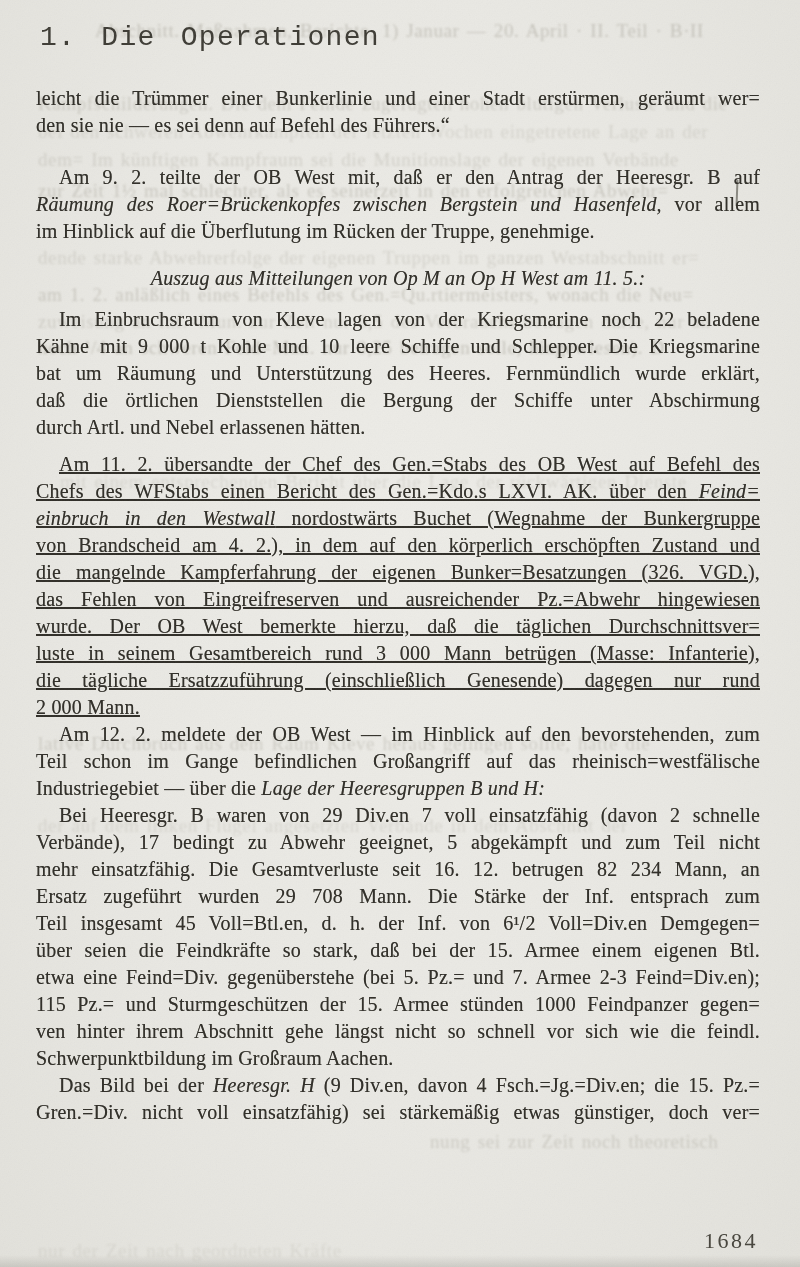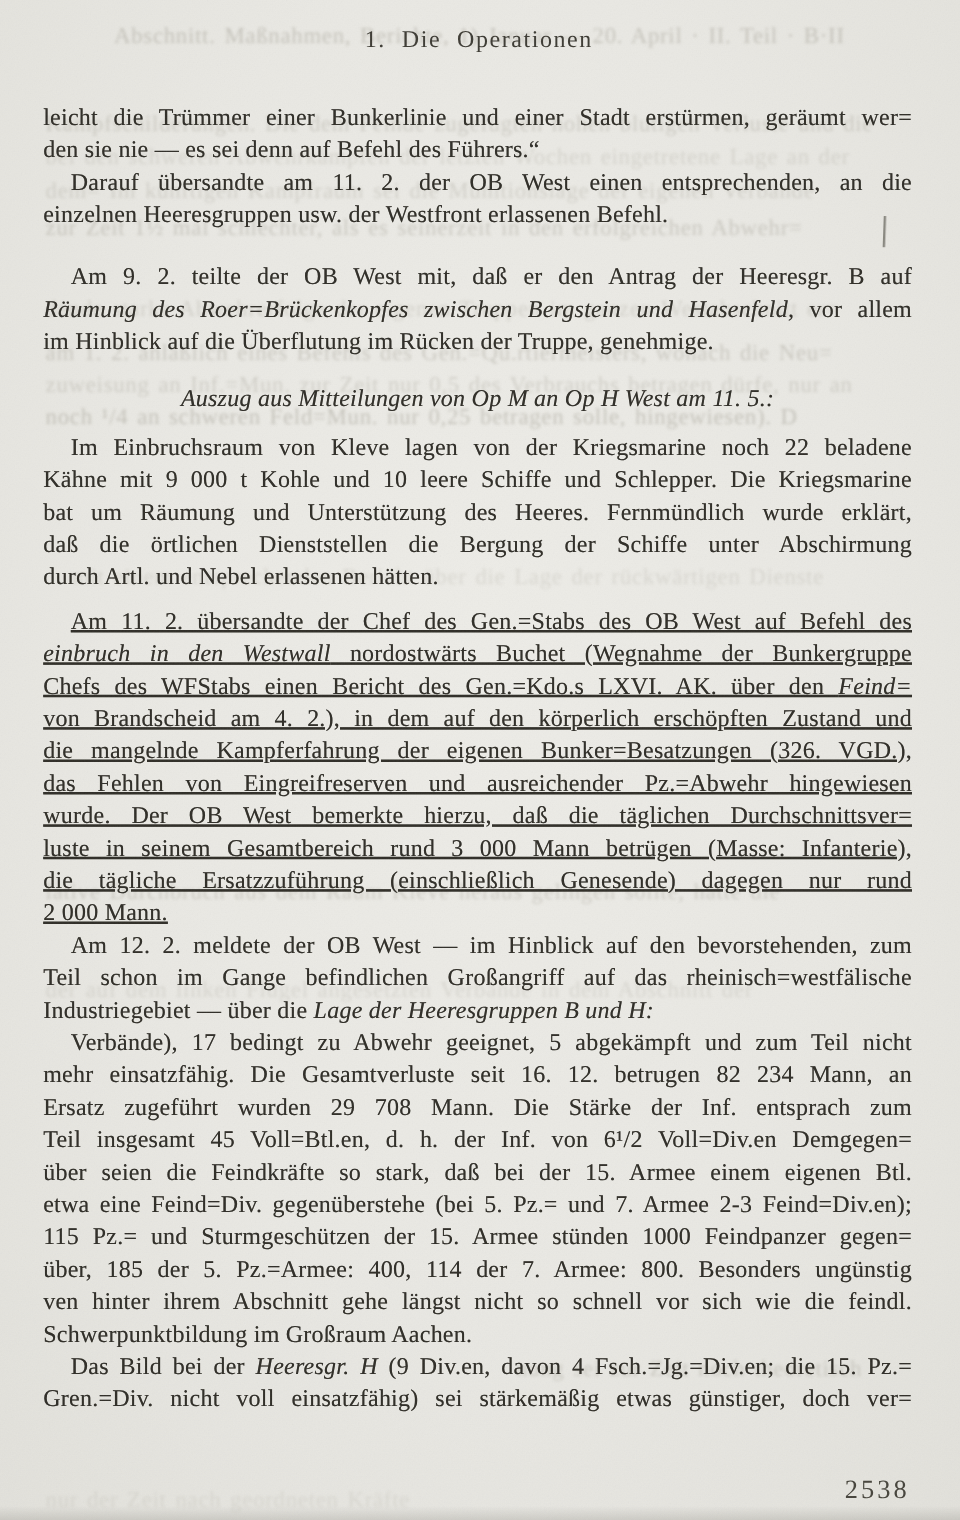--- a/index.html
+++ b/index.html
@@ -11,22 +11,22 @@
   .page{
     position:absolute;inset:0;
     background:radial-gradient(ellipse at 50% 42%, #edece7 0%, #e9e8e3 55%, #e2e1db 100%);
   }
   .page::after{
     content:'';position:absolute;left:0;right:0;bottom:0;height:12px;pointer-events:none;
     background:linear-gradient(to bottom, rgba(115,112,104,0), rgba(115,112,104,0.22));
   }
   .running-header{
     position:absolute;top:22px;left:40px;width:718px;
-    text-align:center;font-size:20px;color:#3d3b34;
-    letter-spacing:1.3px;word-spacing:7px;
+    text-align:left;font-size:28px;color:#3d3b34;
+    letter-spacing:1.3px;word-spacing:7px;font-family:Liberation Mono, monospace;
   }
   .text-block{
     position:absolute;top:85px;left:36px;width:724px;
     font-size:20px;line-height:27px;color:#2f2d27;
     letter-spacing:0.2px;
     text-shadow:0 0 0.5px rgba(47,45,39,0.55);
   }
   .para{margin:0;}
   .line{text-align:justify;text-align-last:justify;}
   .line.left{text-align-last:left;}
@@ -75,75 +75,71 @@
 
   <div class="stray-mark"></div>
 
   <div class="running-header">1. Die Operationen</div>
 
   <div class="text-block" id="text-block">
       <div class="para" style="margin-top: 0px;">
         <div class="line"><span>leicht die Trümmer einer Bunkerlinie und einer Stadt erstürmen, geräumt wer=</span></div>
         <div class="line left"><span>den sie nie — es sei denn auf Befehl des Führers.“</span></div>
       </div>
-      <div class="para indent" style="margin-top: 0px;">
-        <div class="line"><span>Darauf übersandte am 11. 2. der OB West einen entsprechenden, an die</span></div>
-        <div class="line left"><span>einzelnen Heeresgruppen usw. der Westfront erlassenen Befehl.</span></div>
-      </div>
       <div class="para indent" style="margin-top: 25px;">
         <div class="line"><span>Am 9. 2. teilte der OB West mit, daß er den Antrag der Heeresgr. B auf</span></div>
         <div class="line"><i>Räumung des Roer=Brückenkopfes zwischen Bergstein und Hasenfeld,</i><span> vor allem</span></div>
         <div class="line left"><span>im Hinblick auf die Überflutung im Rücken der Truppe, genehmige.</span></div>
       </div>
       <div class="para center" style="margin-top: 20px;">
         <div class="line left"><i>Auszug aus Mitteilungen von Op M an Op H West am 11. 5.:</i></div>
       </div>
       <div class="para indent" style="margin-top: 14px;">
         <div class="line"><span>Im Einbruchsraum von Kleve lagen von der Kriegsmarine noch 22 beladene</span></div>
         <div class="line"><span>Kähne mit 9 000 t Kohle und 10 leere Schiffe und Schlepper. Die Kriegsmarine</span></div>
         <div class="line"><span>bat um Räumung und Unterstützung des Heeres. Fernmündlich wurde erklärt,</span></div>
         <div class="line"><span>daß die örtlichen Dienststellen die Bergung der Schiffe unter Abschirmung</span></div>
         <div class="line left"><span>durch Artl. und Nebel erlassenen hätten.</span></div>
       </div>
       <div class="para indent" style="margin-top: 10px; text-decoration: underline;">
         <div class="line"><span>Am 11. 2. übersandte der Chef des Gen.=Stabs des OB West auf Befehl des</span></div>
+        <div class="line"><span>Chefs des WFStabs einen Bericht des Gen.=Kdo.s LXVI. AK. über den </span><i>Feind=</i></div>
         <div class="line"><i>einbruch in den Westwall</i><span> nordostwärts Buchet (Wegnahme der Bunkergruppe</span></div>
-        <div class="line"><span>Chefs des WFStabs einen Bericht des Gen.=Kdo.s LXVI. AK. über den </span><i>Feind=</i></div>
         <div class="line"><span>von Brandscheid am 4. 2.), in dem auf den körperlich erschöpften Zustand und</span></div>
         <div class="line"><span>die mangelnde Kampferfahrung der eigenen Bunker=Besatzungen (326. VGD.),</span></div>
         <div class="line"><span>das Fehlen von Eingreifreserven und ausreichender Pz.=Abwehr hingewiesen</span></div>
         <div class="line"><span>wurde. Der OB West bemerkte hierzu, daß die täglichen Durchschnittsver=</span></div>
         <div class="line"><span>luste in seinem Gesamtbereich rund 3 000 Mann betrügen (Masse: Infanterie),</span></div>
         <div class="line"><span>die tägliche Ersatzzuführung (einschließlich Genesende) dagegen nur rund</span></div>
         <div class="line left"><span>2 000 Mann.</span></div>
       </div>
       <div class="para indent" style="margin-top: 0px;">
         <div class="line"><span>Am 12. 2. meldete der OB West — im Hinblick auf den bevorstehenden, zum</span></div>
         <div class="line"><span>Teil schon im Gange befindlichen Großangriff auf das rheinisch=westfälische</span></div>
         <div class="line left"><span>Industriegebiet — über die </span><i>Lage der Heeresgruppen B und H:</i></div>
       </div>
       <div class="para indent" style="margin-top: 0px;">
+        <div class="line"><span>Bei Heeresgr. B waren von 29 Div.en 7 voll einsatzfähig (davon 2 schnelle</span></div>
         <div class="line"><span>Verbände), 17 bedingt zu Abwehr geeignet, 5 abgekämpft und zum Teil nicht</span></div>
         <div class="line"><span>mehr einsatzfähig. Die Gesamtverluste seit 16. 12. betrugen 82 234 Mann, an</span></div>
         <div class="line"><span>Ersatz zugeführt wurden 29 708 Mann. Die Stärke der Inf. entsprach zum</span></div>
         <div class="line"><span>Teil insgesamt 45 Voll=Btl.en, d. h. der Inf. von 6¹/2 Voll=Div.en Demgegen=</span></div>
         <div class="line"><span>über seien die Feindkräfte so stark, daß bei der 15. Armee einem eigenen Btl.</span></div>
         <div class="line"><span>etwa eine Feind=Div. gegenüberstehe (bei 5. Pz.= und 7. Armee 2-3 Feind=Div.en);</span></div>
         <div class="line"><span>115 Pz.= und Sturmgeschützen der 15. Armee stünden 1000 Feindpanzer gegen=</span></div>
-        <div class="line"><span>über, 185 der 5. Pz.=Armee: 400, 114 der 7. Armee: 800. Besonders ungünstig</span></div>
         <div class="line"><span>ven hinter ihrem Abschnitt gehe längst nicht so schnell vor sich wie die feindl.</span></div>
         <div class="line left"><span>Schwerpunktbildung im Großraum Aachen.</span></div>
       </div>
       <div class="para indent" style="margin-top: 0px;">
         <div class="line"><span>Das Bild bei der </span><i>Heeresgr. H</i><span> (9 Div.en, davon 4 Fsch.=Jg.=Div.en; die 15. Pz.=</span></div>
         <div class="line"><span>Gren.=Div. nicht voll einsatzfähig) sei stärkemäßig etwas günstiger, doch ver=</span></div>
       </div>
     </div>
 
-  <div class="pagenum">2538</div>
+  <div class="pagenum">1684</div>
 
   <svg class="grain" xmlns="http://www.w3.org/2000/svg" width="800" height="1267">
     <filter id="grain-f">
       <feTurbulence type="fractalNoise" baseFrequency="0.85" numOctaves="2" stitchTiles="stitch"></feTurbulence>
       <feColorMatrix type="saturate" values="0"></feColorMatrix>
     </filter>
     <rect width="800" height="1267" filter="url(#grain-f)"></rect>
   </svg>
 
 </div>

